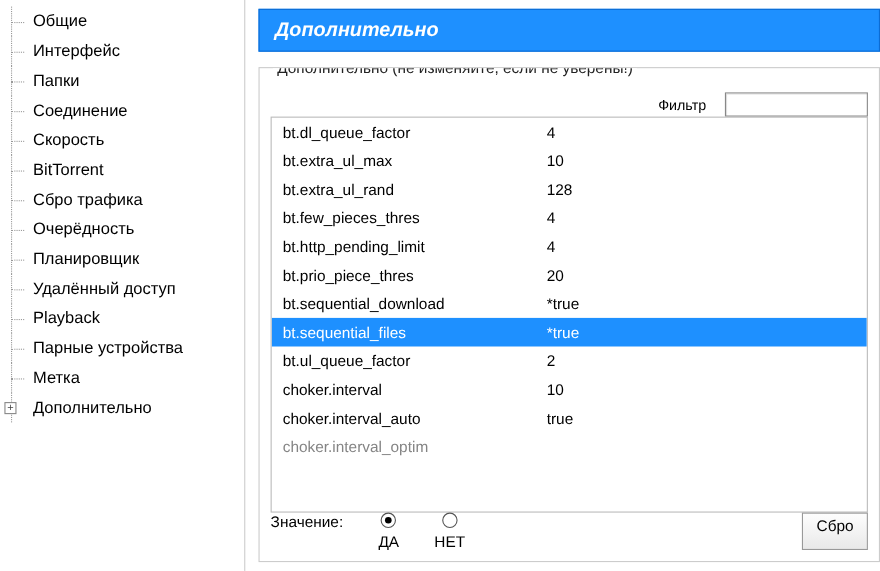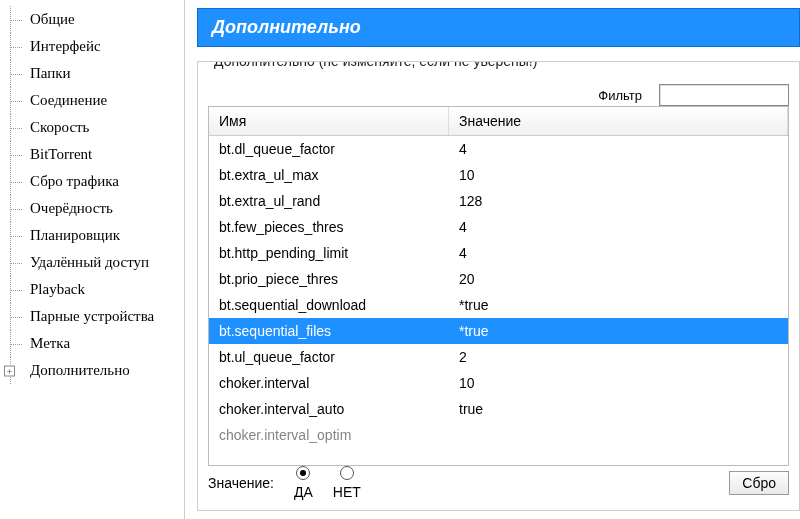--- a/index.html
+++ b/index.html
@@ -8,25 +8,24 @@
     font-family: "Segoe UI", Tahoma, Arial, sans-serif;
     font-size: 13px;
     color: #000;
     background: #fff;
     width: 800px;
     height: 519px;
     overflow: hidden;
     display: flex;
   }
   .sidebar {
-    width: 185px;
+    width: 223px;
     border-right: 1px solid #ccc;
     padding: 6px 0 0 8px;
     overflow: hidden;
-    font-family: Liberation Serif, serif;
   }
   .tree-item {
     position: relative;
     padding: 3px 0 3px 22px;
     font-size: 15px;
     line-height: 21px;
     white-space: nowrap;
     cursor: pointer;
   }
   .tree-item::before {
@@ -144,22 +143,21 @@
   .row.selected {
     background: #1e90ff;
     color: #fff;
   }
   .row.cut {
     color: #666;
     opacity: 0.8;
   }
   .value-row {
     display: flex;
-    align-items: center;
-    gap: 20px;
+    gap: 32px;
     font-size: 14px;
   }
   .radio {
     display: inline-flex;
     align-items: center;
     gap: 4px;
     cursor: pointer;
     flex-direction: column;
   }
   .radio .dot {
@@ -213,24 +211,20 @@
 
   <div class="group">
     <div class="group-label">Дополнительно (не изменяйте, если не уверены!)</div>
 
     <div class="filter-row">
       <span>Фильтр</span>
       <input class="filter-input" type="text" style="">
     </div>
 
     <div class="table-wrap">
-      <div class="thead">
-        <div class="col-name">Имя</div>
-        <div class="col-val">Значение</div>
-      </div>
       <div class="tbody" id="tbody">
           <div class="row">
             <div class="c1">bt.dl_queue_factor</div>
             <div class="c2">4</div>
           </div>
           <div class="row">
             <div class="c1">bt.extra_ul_max</div>
             <div class="c2">10</div>
           </div>
           <div class="row">

